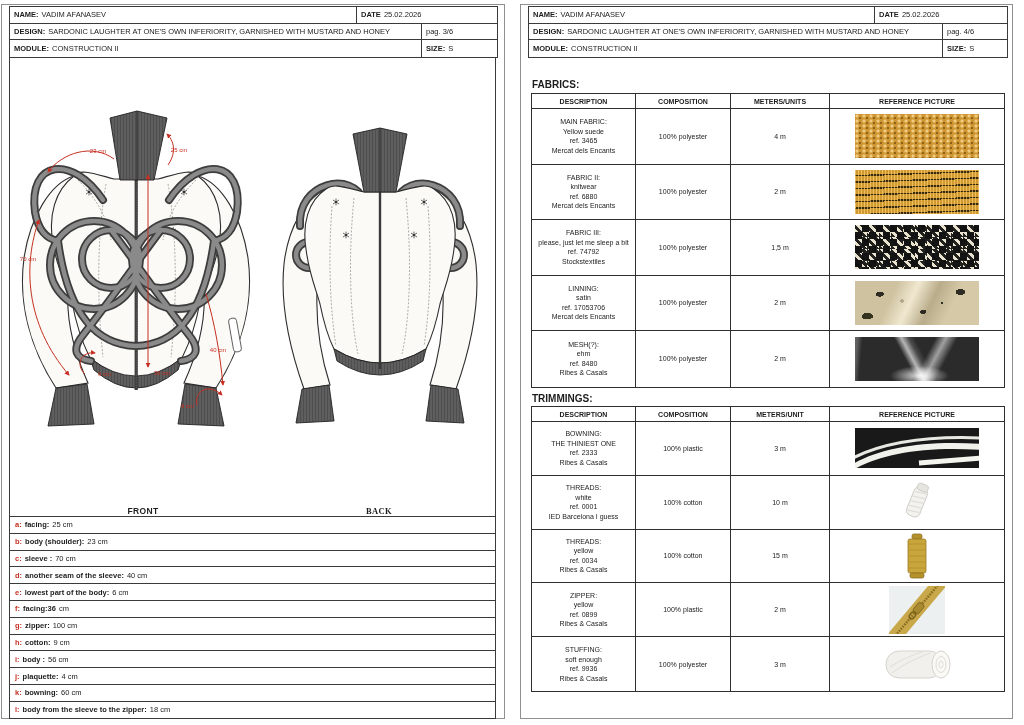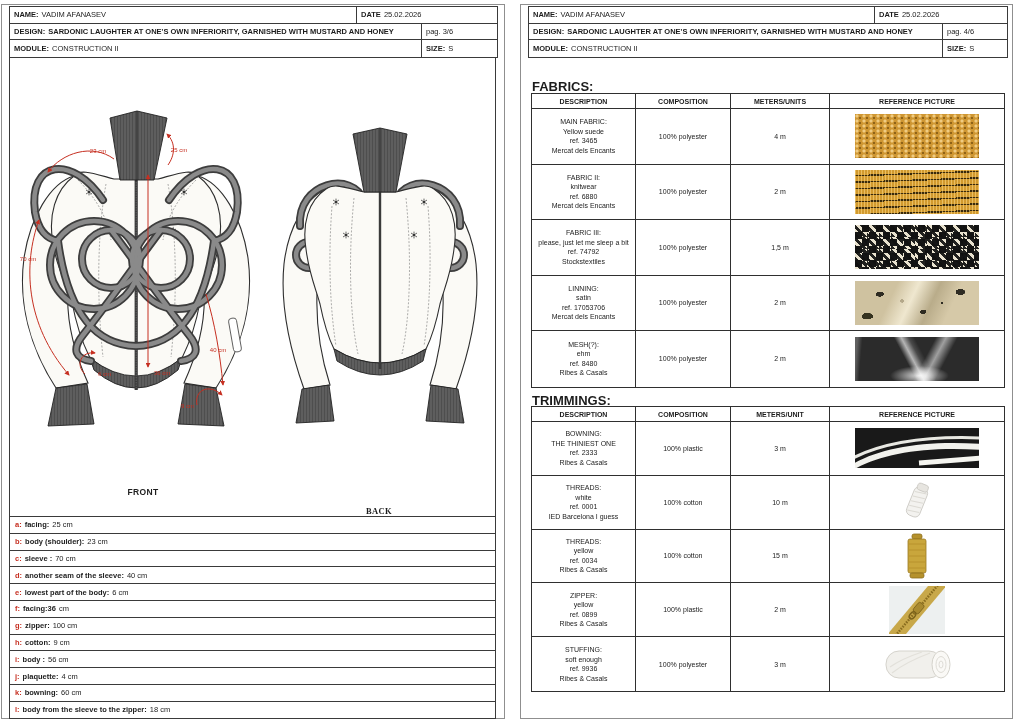--- a/index.html
+++ b/index.html
@@ -16,37 +16,37 @@
   .hdr-row{display:flex;height:16.6px;border-bottom:1px solid #3a3a3a;box-sizing:border-box;}
   .hdr-row:last-child{border-bottom:none;text-align:right;}
   .hdr-cell{display:flex;align-items:center;padding:0 4px;box-sizing:border-box;white-space:nowrap;overflow:hidden;}
   .hdr-cell.second{border-left:1px solid #3a3a3a;}
   .page-left .w-name{width:346px;}.page-left .w-date{width:139px;}
   .page-left .w-main{width:411px;}.page-left .w-side{width:74px;}
   .page-right .w-name{width:345px;}.page-right .w-date{width:131px;}
   .page-right .w-main{width:413px;}.page-right .w-side{width:63px;}
   .lbl{font-weight:bold;margin-right:3px;}
   .val{font-weight:normal;}
-  .bold-val{font-weight:bold;}
+  .bold-val{font-weight:normal;}
 
   
   .draw-frame{position:absolute;left:7px;top:52px;width:487px;height:460px;border:1px solid #3a3a3a;box-sizing:border-box;}
   .draw-frame svg{position:absolute;left:0;top:0;}
   .view-label{position:absolute;font-weight:bold;font-size:8.5px;letter-spacing:.3px;width:60px;text-align:center;color:#1e1e1e;}
-  #front-label{left:103px;top:429px;}
+  #front-label{left:103px;top:448px;}
   #back-label{left:339px;top:448px;font-family:Liberation Serif, serif;}
 
   
   .meas{position:absolute;left:7px;top:512px;width:487px;font-size:7.5px;}
   .meas-row{display:flex;align-items:center;height:16.8px;border:1px solid #3a3a3a;border-top:none;box-sizing:border-box;padding-left:5px;background:#fff;}
   .m-red{color:#c62f21;font-weight:bold;margin-right:3px;}
   .m-bold{font-weight:bold;margin-right:3px;}
 
   
-  .sec-title{position:absolute;left:11px;font-weight:bold;font-size:13px;}
+  .sec-title{position:absolute;left:11px;font-weight:bold;font-size:10px;}
   #fabrics-title{top:74px;}
   #trim-title{top:388px;}
   .gtable{position:absolute;left:10px;width:474px;border:1.5px solid #2f2f2f;box-sizing:border-box;font-size:7px;background:#fff;}
   #fabrics-table{top:88px;}
   #trim-table{top:401px;}
   .trow{display:flex;border-bottom:1px solid #2f2f2f;box-sizing:border-box;}
   .trow:last-child{border-bottom:none;}
   .trow.th{height:15px;font-weight:bold;}
   .trow.tr-f{height:55.5px;}
   .trow.tr-t{height:53.8px;}

